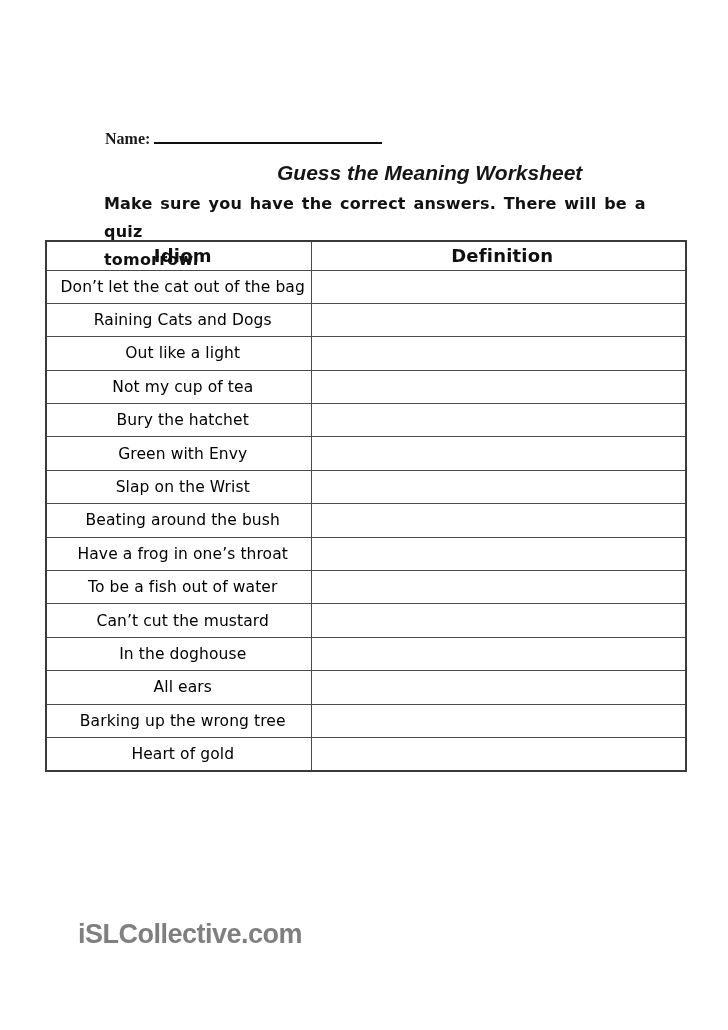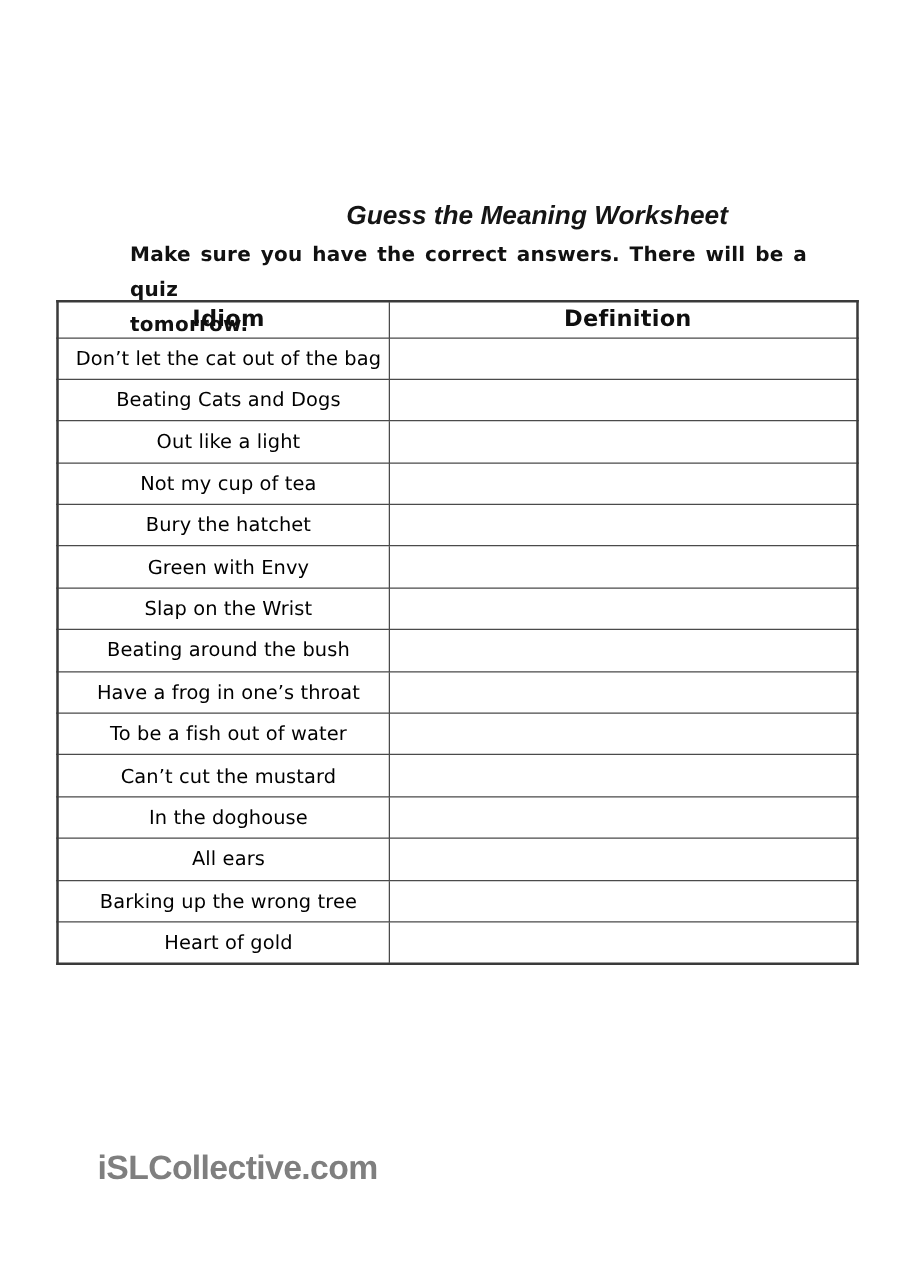--- a/index.html
+++ b/index.html
@@ -104,20 +104,23 @@
     color: #7f7f7f;
     white-space: nowrap;
     margin-left: 21px;
   }
 </style>
 </head>
 <body>
 
 <div class="page">
 
+  <div class="name-row">
+    <span>Name:</span><span class="name-blank"></span>
+  </div>
 
   <div class="title">Guess the Meaning Worksheet</div>
 
   <div class="instructions">Make sure you have the correct answers. There will be a quiz
 tomorrow.</div>
 
   <table class="idiom-table">
     <colgroup>
       <col style="width:265px">
       <col style="width:375px">
@@ -127,21 +130,21 @@
         <th>Idiom</th>
         <th>Definition</th>
       </tr>
     </thead>
     <tbody id="table-body">
         <tr>
           <td>Don’t let the cat out of the bag</td>
           <td></td>
         </tr>
         <tr>
-          <td>Beating Cats and Dogs</td>
+          <td>Raining Cats and Dogs</td>
           <td></td>
         </tr>
         <tr>
           <td>Out like a light</td>
           <td></td>
         </tr>
         <tr>
           <td>Not my cup of tea</td>
           <td></td>
         </tr>

